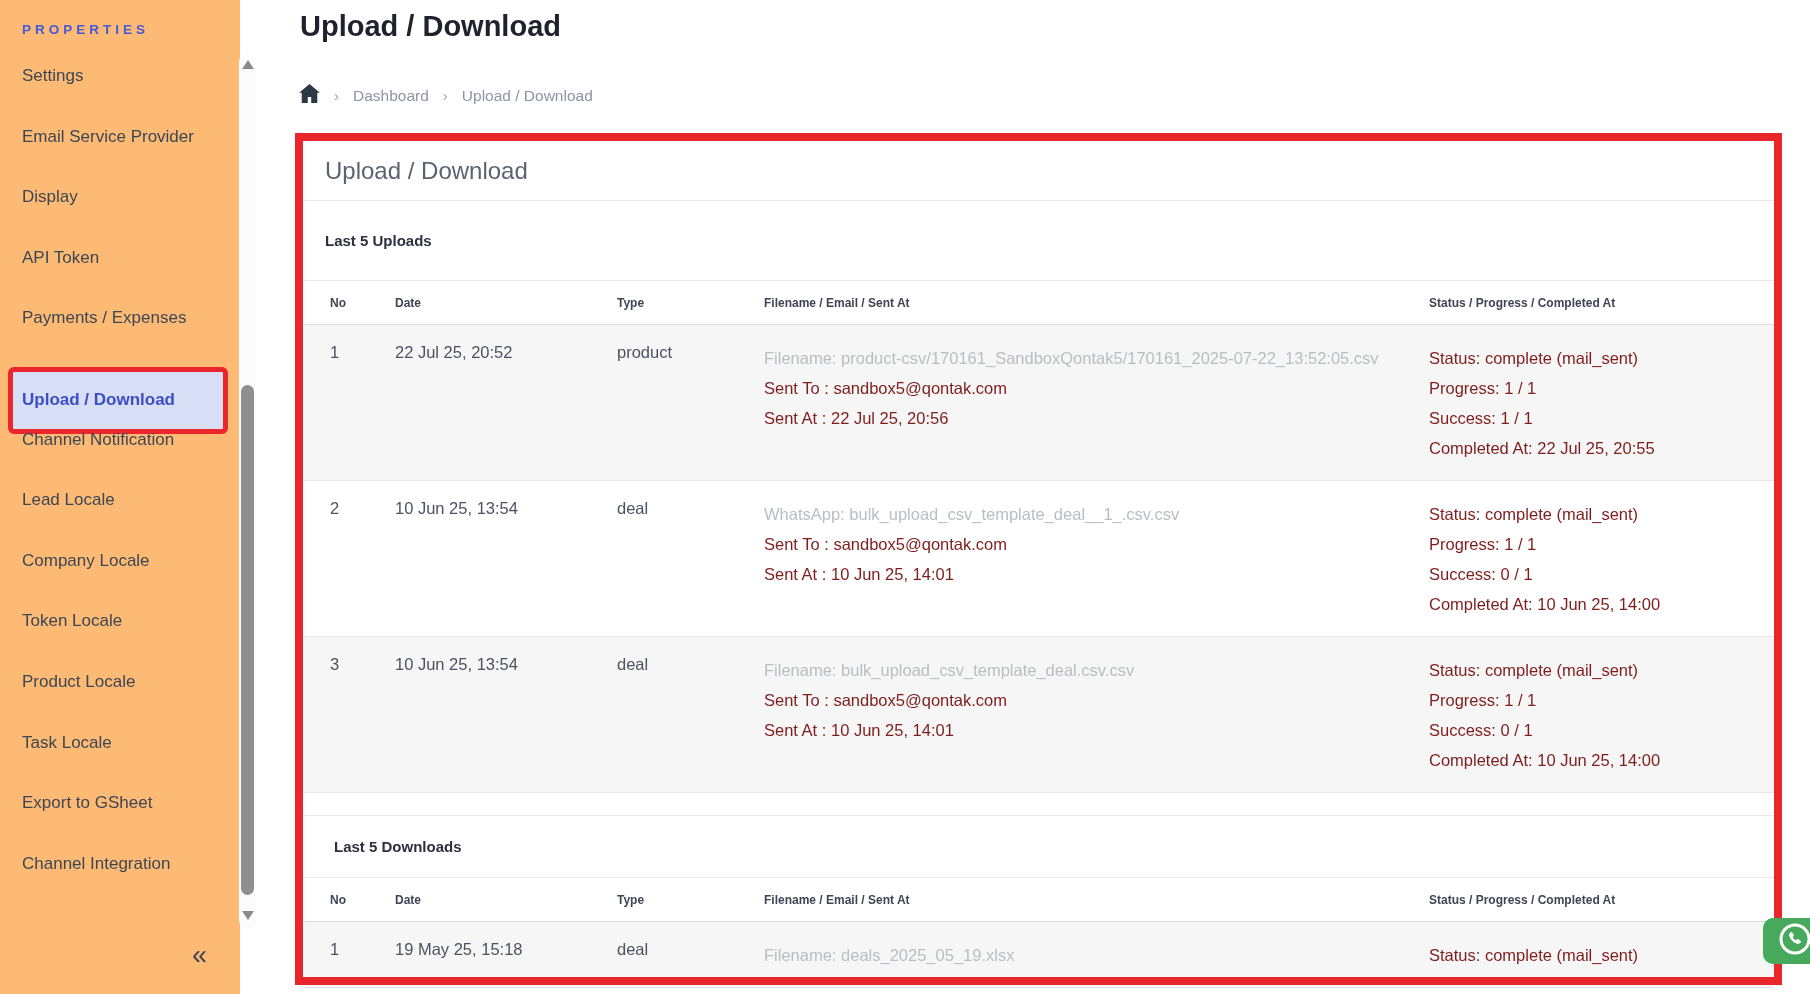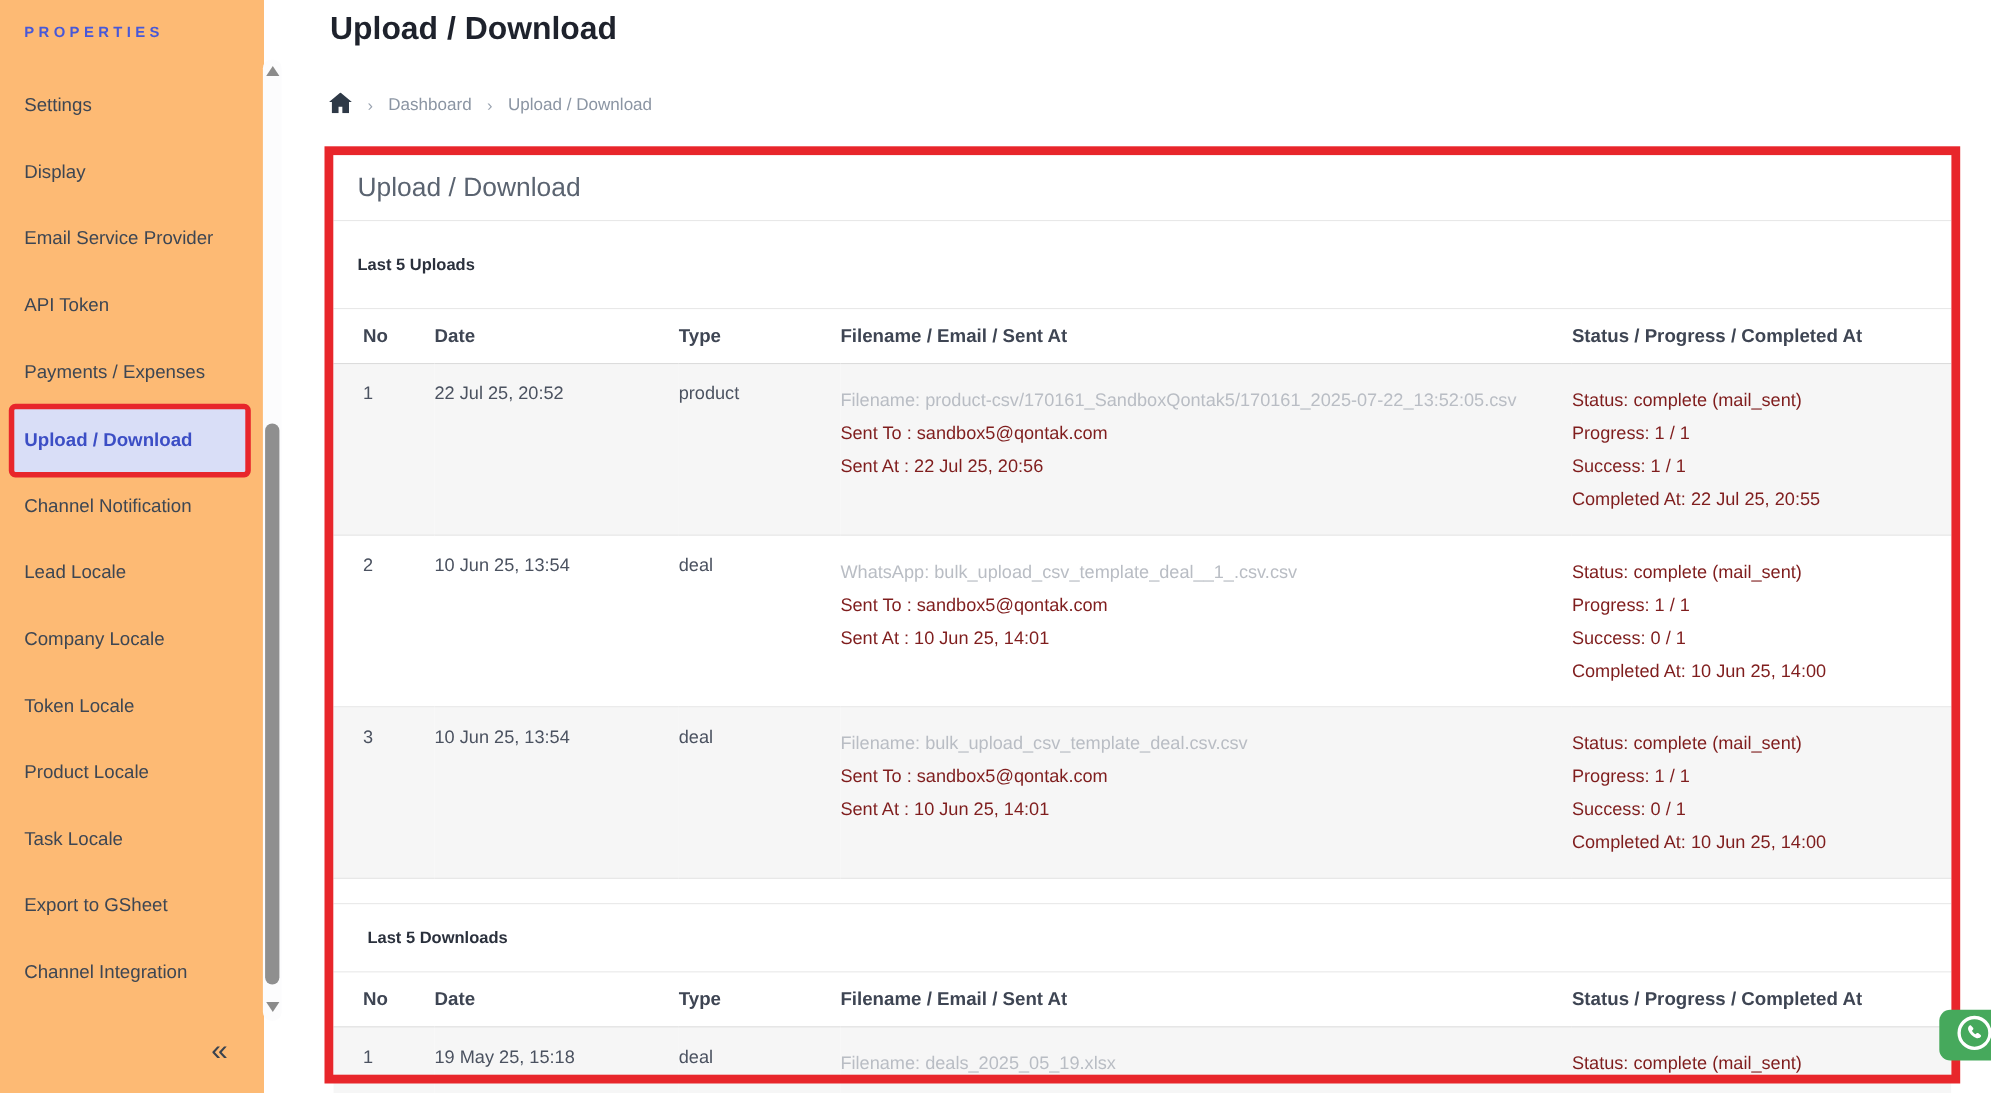--- a/index.html
+++ b/index.html
@@ -5,21 +5,21 @@
   * { margin:0; padding:0; box-sizing:border-box; }
   html,body { width:1810px; height:994px; overflow:hidden; background:#fff;
               font-family:"Liberation Sans", sans-serif; }
   .app { position:relative; width:1810px; height:994px; background:#fff; overflow:hidden; }
 
   
   .sidebar { position:absolute; left:0; top:0; width:240px; height:994px; background:#fdba74; }
   .props-label { position:absolute; left:22px; top:22px; font-size:13.5px; font-weight:bold;
                  letter-spacing:4px; color:#4758d8; }
   .nav { position:absolute; left:0; top:66px; width:240px; list-style:none; }
-  .nav li { position:relative; height:60.6px; display:flex; align-items:center;
+  .nav li { position:relative; height:60.6px; display:flex; 
             padding-left:22px; font-size:17px; color:#3d4653; cursor:pointer; }
   .nav li .active-box { position:absolute; left:8px; right:12px; top:-2px; bottom:-4px;
             border:5px solid #e8262b; border-radius:6px; background:#d9def7;
             display:flex; align-items:center; padding-left:9px; }
   .nav li.active { padding-left:0; }
   .active-label { font-size:17px; font-weight:bold; color:#3c4ec5; }
 
   
   .sb-track { position:absolute; left:239px; top:54px; width:17px; height:874px;
               background:#fcfcfd; border-radius:8px; }
@@ -44,21 +44,21 @@
   .card { position:absolute; left:303px; top:141px; width:1471px; height:853px;
           background:#fff; overflow:hidden; }
   .card-title { height:60px; display:flex; align-items:center; padding-left:22px;
                 font-size:24px; color:#5a6370; border-bottom:1px solid #e8e8e8; }
   .section-h { height:80px; display:flex; align-items:center; padding-left:22px;
                font-size:15px; font-weight:bold; color:#2a303c; border-bottom:1px solid #e8e8e8; }
   .section-h.dl { height:62px;padding-left:31px; }
   table { width:100%; border-collapse:collapse; table-layout:fixed; }
   col.c-no{width:92px} col.c-date{width:222px} col.c-type{width:147px}
   col.c-file{width:665px} col.c-status{width:345px}
-  th { text-align:left; font-size:17px; font-weight:bold; color:#3e4553;
+  th { text-align:left; font-size:12px; font-weight:bold; color:#3e4553;
        padding:15px 0 14px 0; border-bottom:1px solid #dcdcdc; }
   th:first-child { padding-left:27px; }
   td { vertical-align:top; font-size:16.5px; color:#4b5260;
        padding:18px 0 17px 0; border-bottom:1px solid #e7e7e7; }
   td:first-child { padding-left:27px; }
   tbody tr:nth-child(odd) { background:#f6f6f6; }
   .line { line-height:30px; }
   .muted { color:#b9bdc4; }
   .dim { color:#7f1d1d; }
   .table-gap { height:23px; border-bottom:1px solid #e8e8e8; }
@@ -77,24 +77,24 @@
 
 <div class="app">
 
   <aside class="sidebar">
     <div class="props-label">PROPERTIES</div>
     <ul class="nav">
       <li>
           <span>Settings</span>
         </li>
       <li>
+          <span>Email Service Provider</span>
+        </li>
+      <li>
           <span>Display</span>
-        </li>
-      <li>
-          <span>Email Service Provider</span>
         </li>
       <li>
           <span>API Token</span>
         </li>
       <li>
           <span>Payments / Expenses</span>
         </li>
       <li class="active">
         <div class="active-box">
           <span class="active-label">Upload / Download</span>

